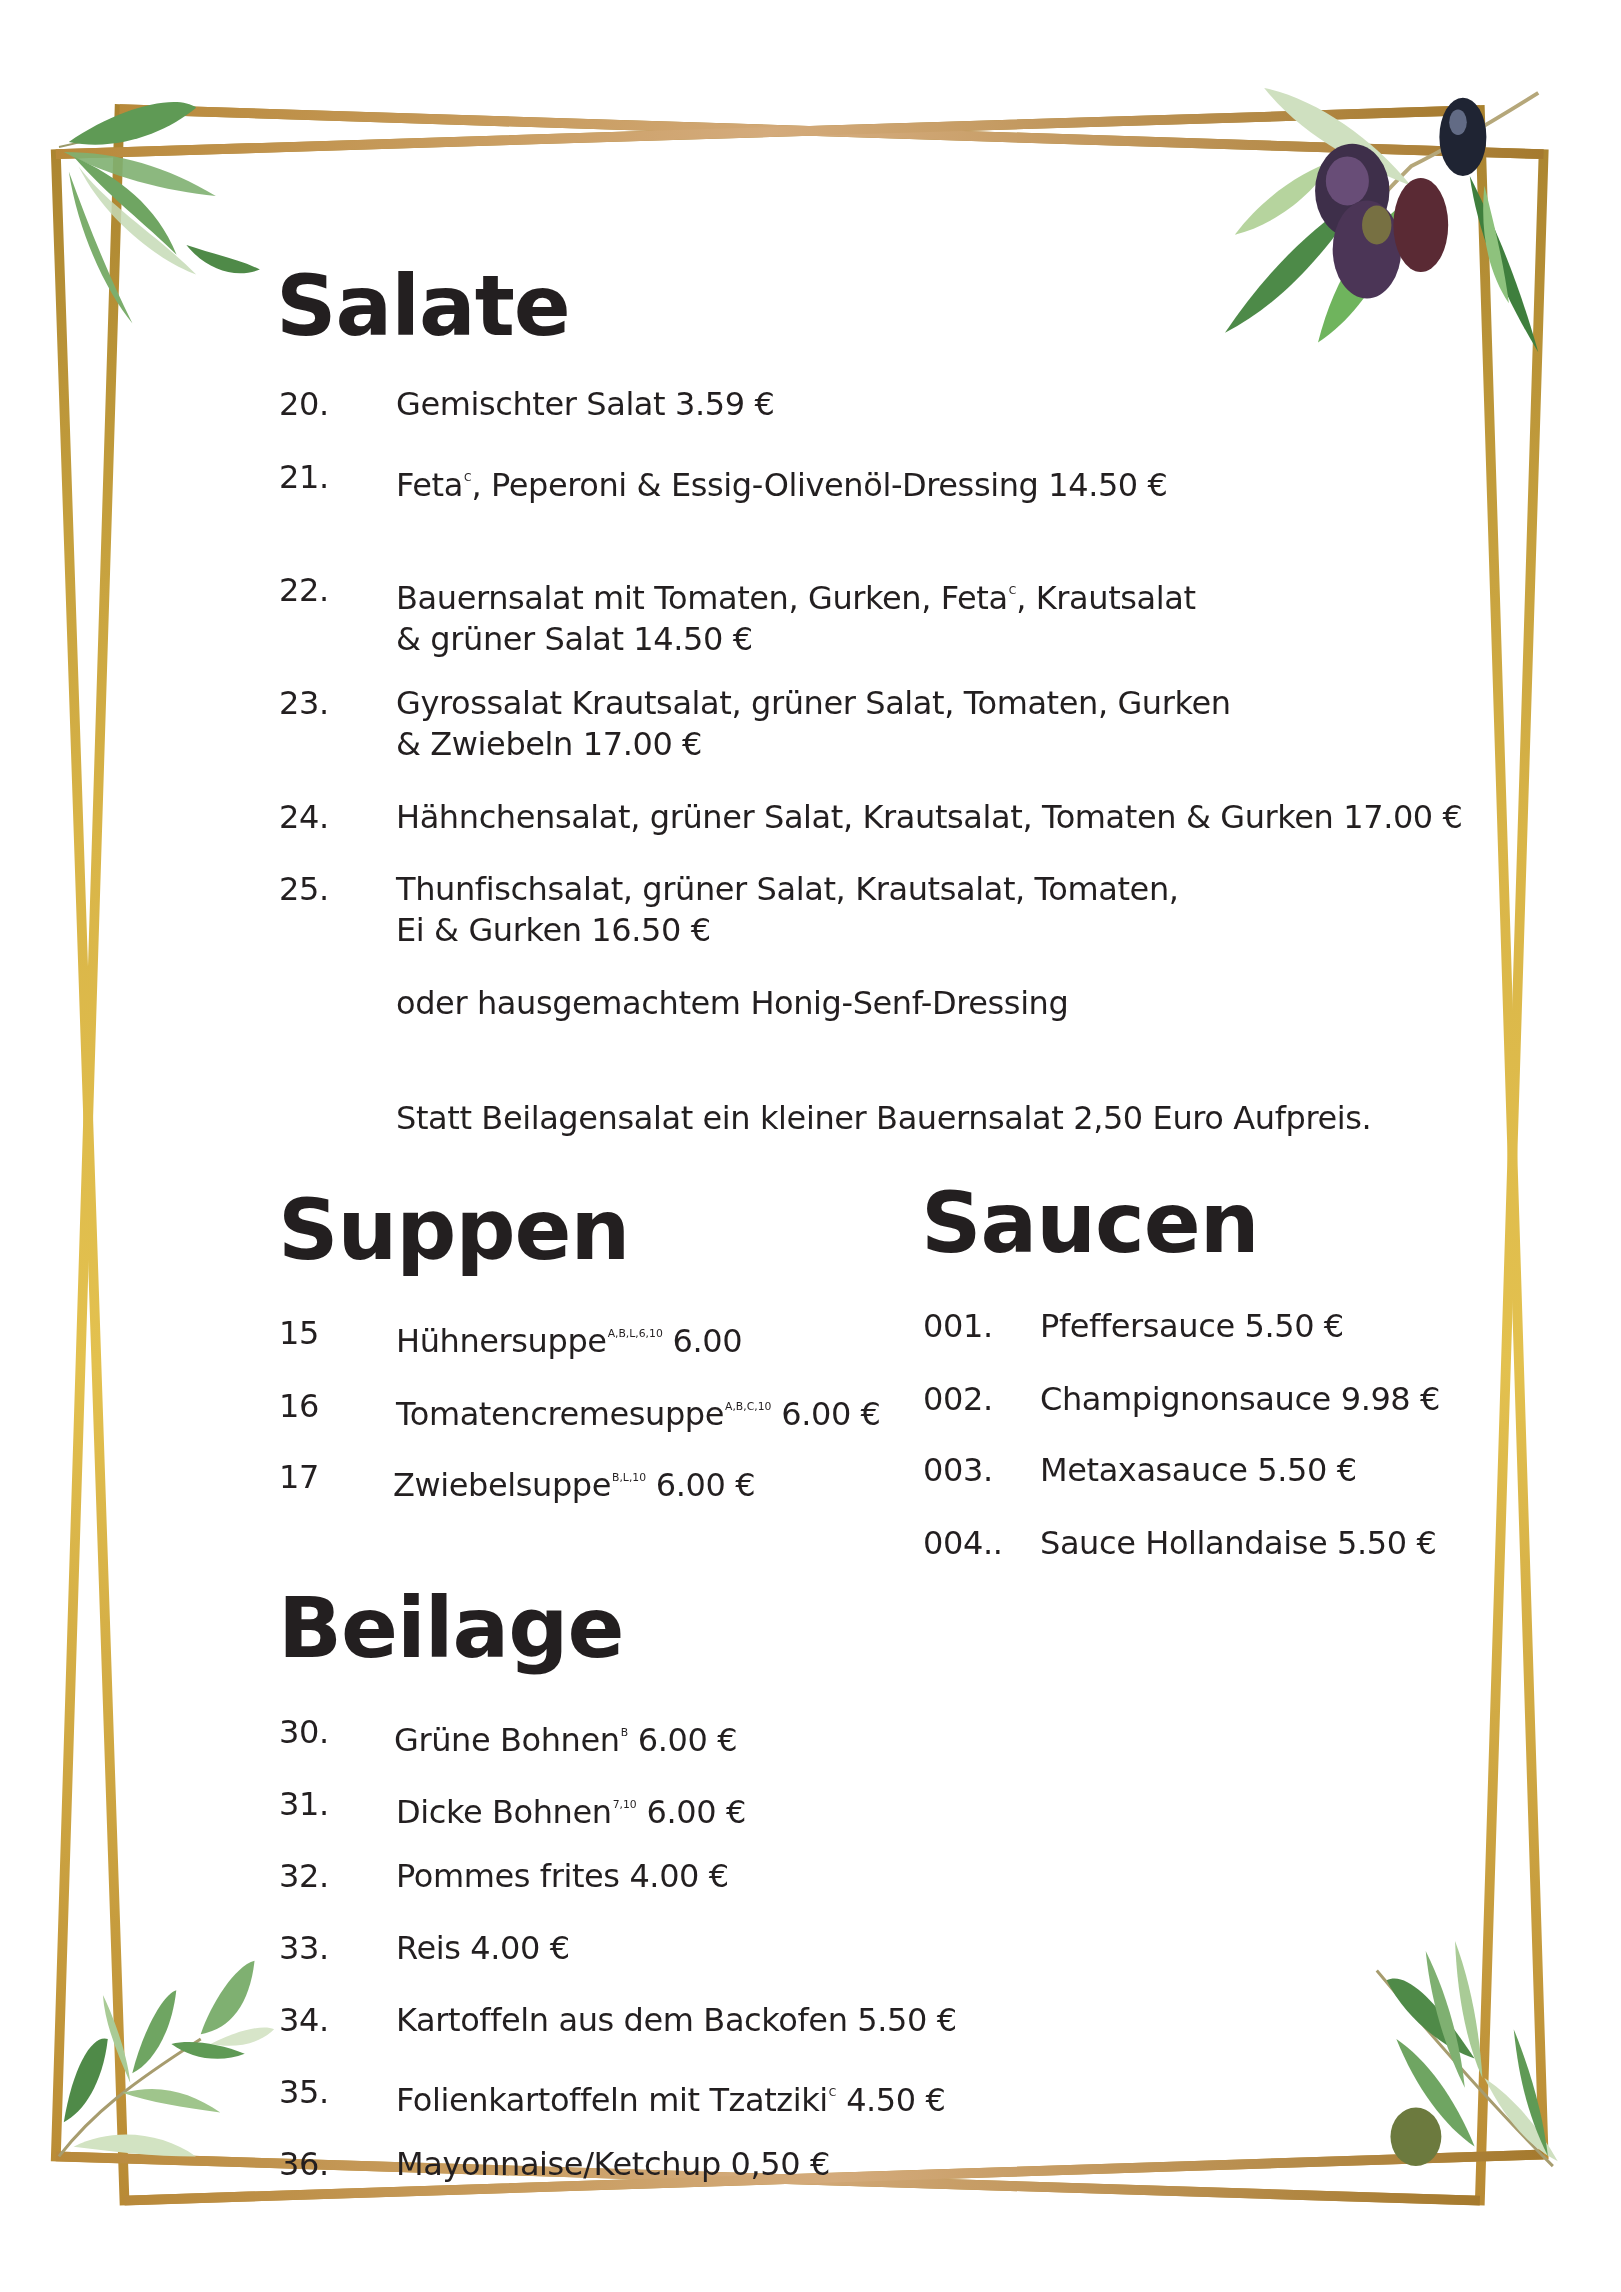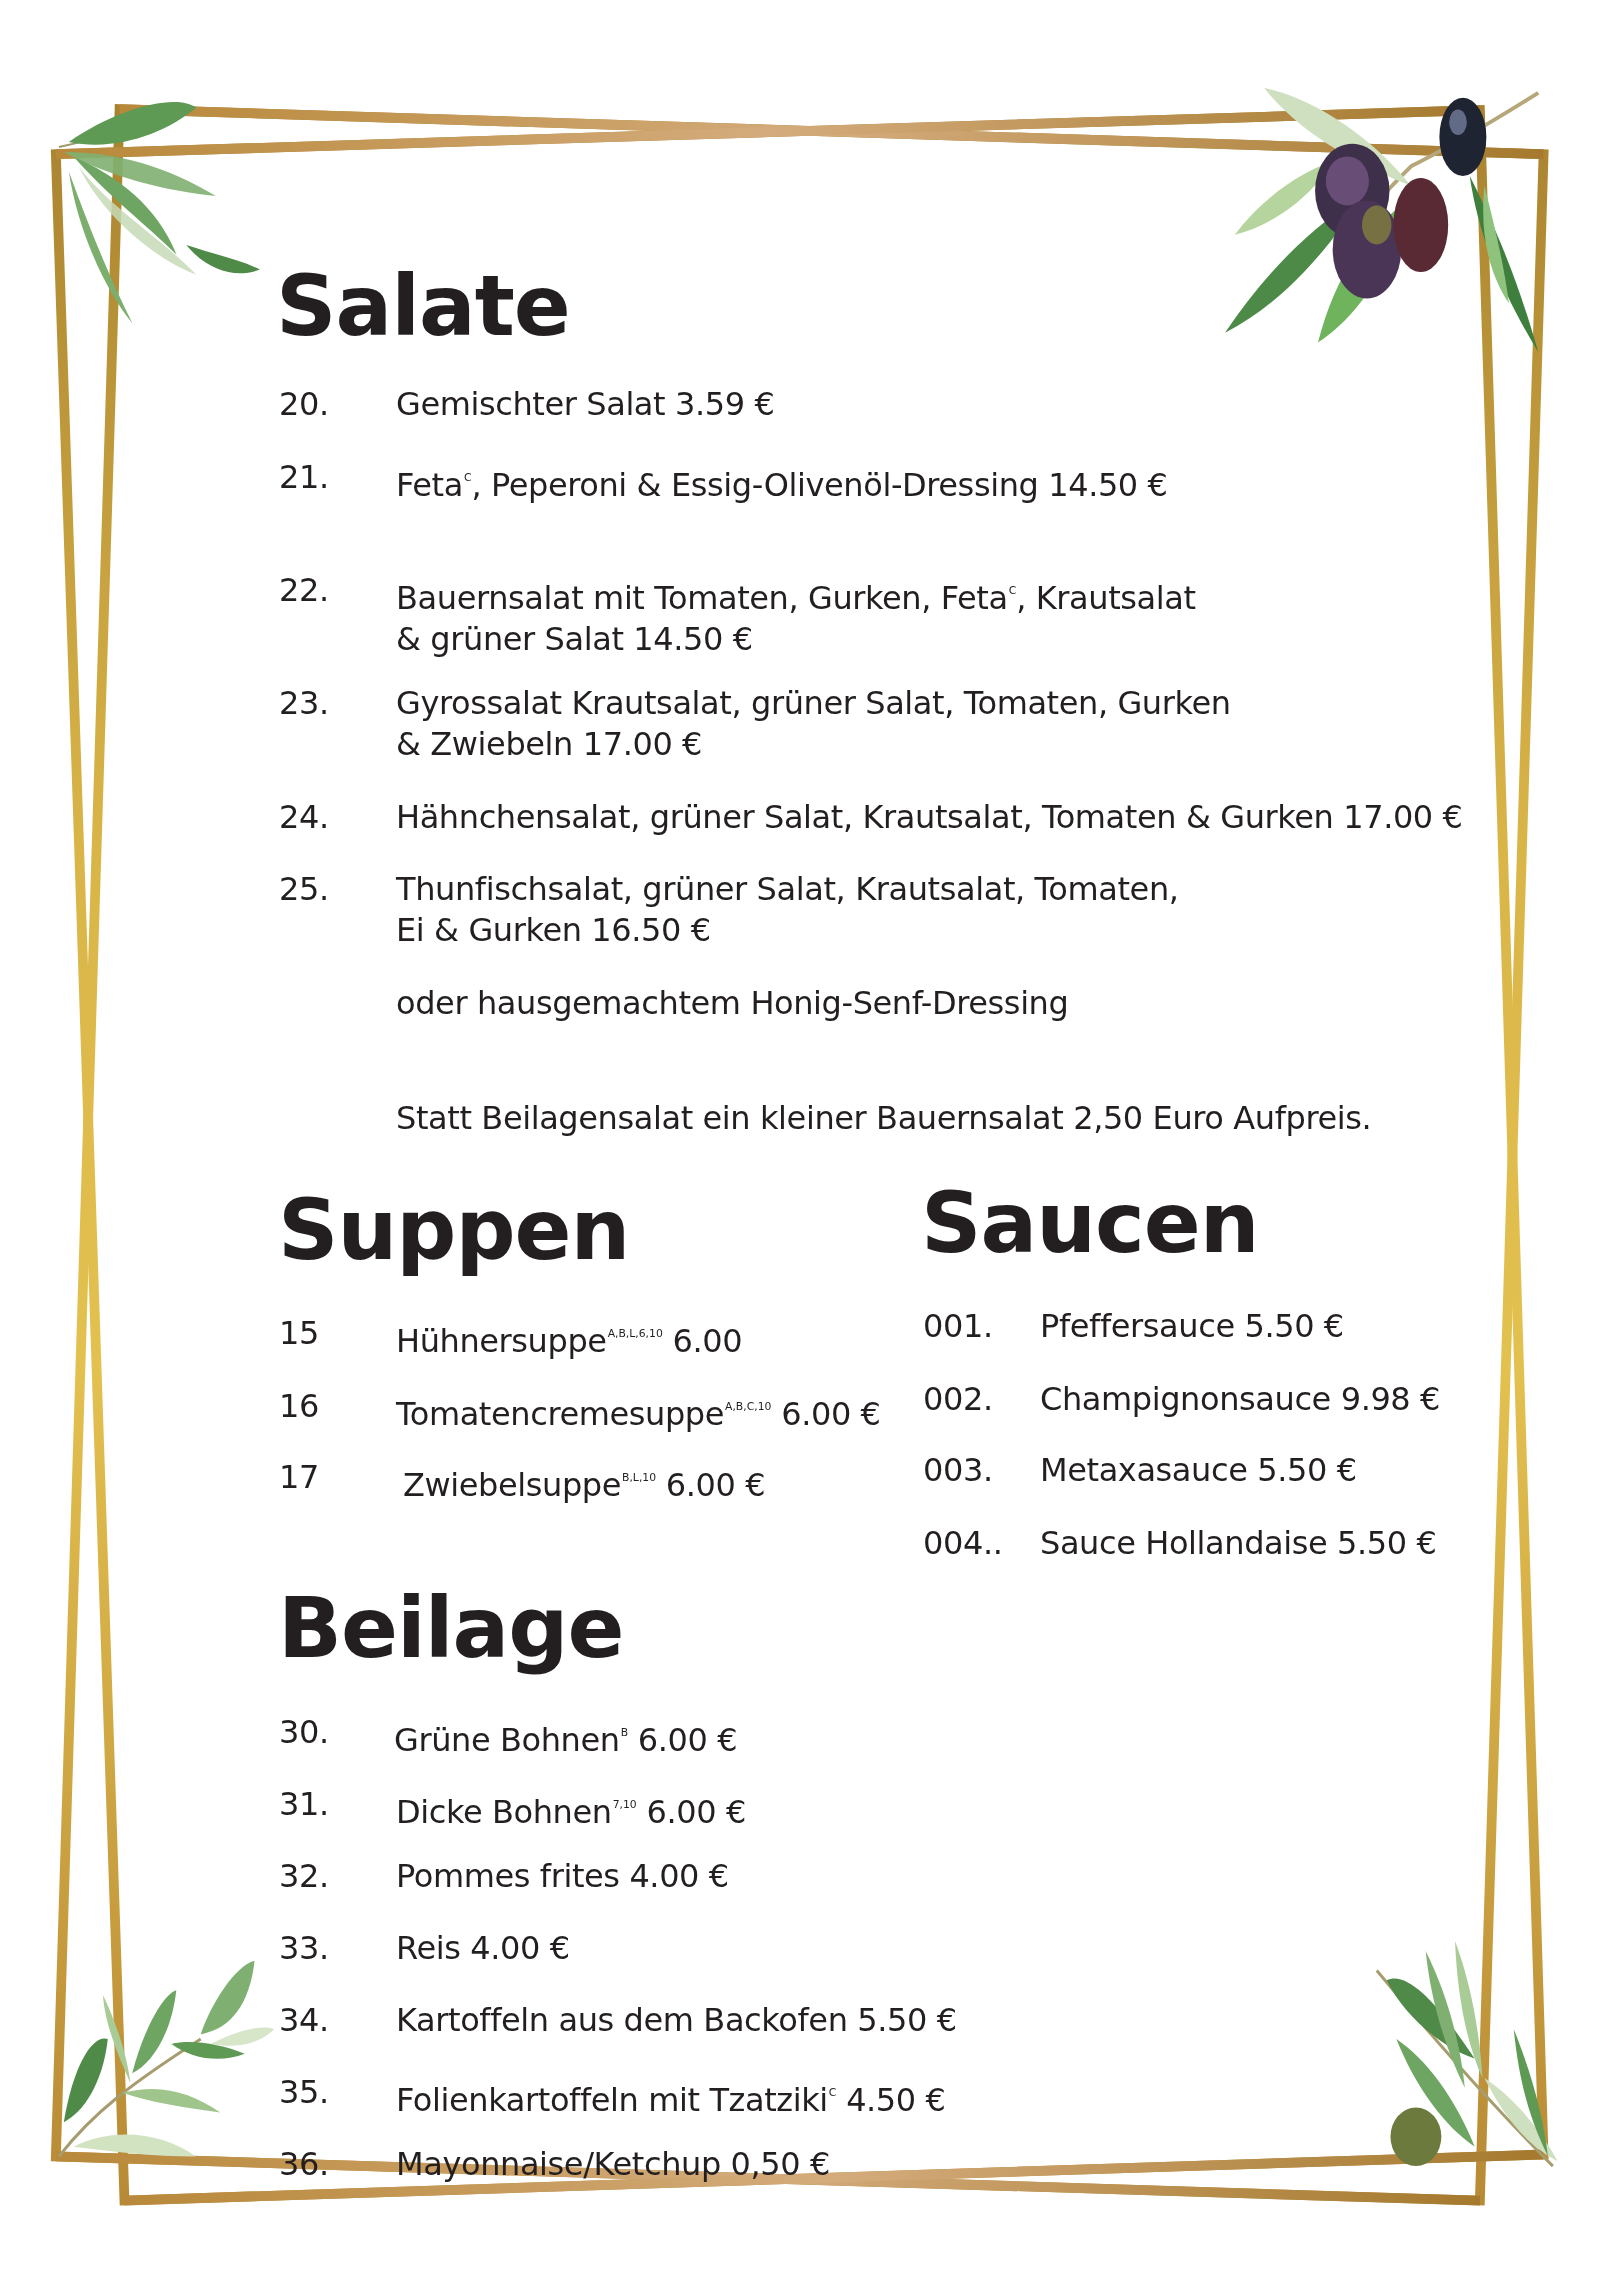--- a/index.html
+++ b/index.html
@@ -166,21 +166,21 @@
   <div class="item" style="left:279px; top:1274px;">
     <span class="num">15</span>
     <span class="txt" style="left:117px;"><span>Hühnersuppe</span><span class="sup">A,B,L,6,10</span><span> 6.00</span></span>
   </div>
   <div class="item" style="left:279px; top:1347px;">
     <span class="num">16</span>
     <span class="txt" style="left:117px;"><span>Tomatencremesuppe</span><span class="sup">A,B,C,10</span><span> 6.00 €</span></span>
   </div>
   <div class="item" style="left:279px; top:1418px;">
     <span class="num">17</span>
-    <span class="txt" style="left:124px;"><span>Zwiebelsuppe</span><span class="sup">B,L,10</span><span> 6.00 €</span></span>
+    <span class="txt" style="left:114px;"><span>Zwiebelsuppe</span><span class="sup">B,L,10</span><span> 6.00 €</span></span>
   </div>
 
   <h1 class="heading" style="left:921px; top:1142px;">Saucen</h1>
 
   <div class="item" style="left:923px; top:1267px;">
     <span class="num">001.</span>
     <span class="txt" style="left:117px;">Pfeffersauce 5.50 €</span>
   </div>
   <div class="item" style="left:923px; top:1340px;">
     <span class="num">002.</span>

